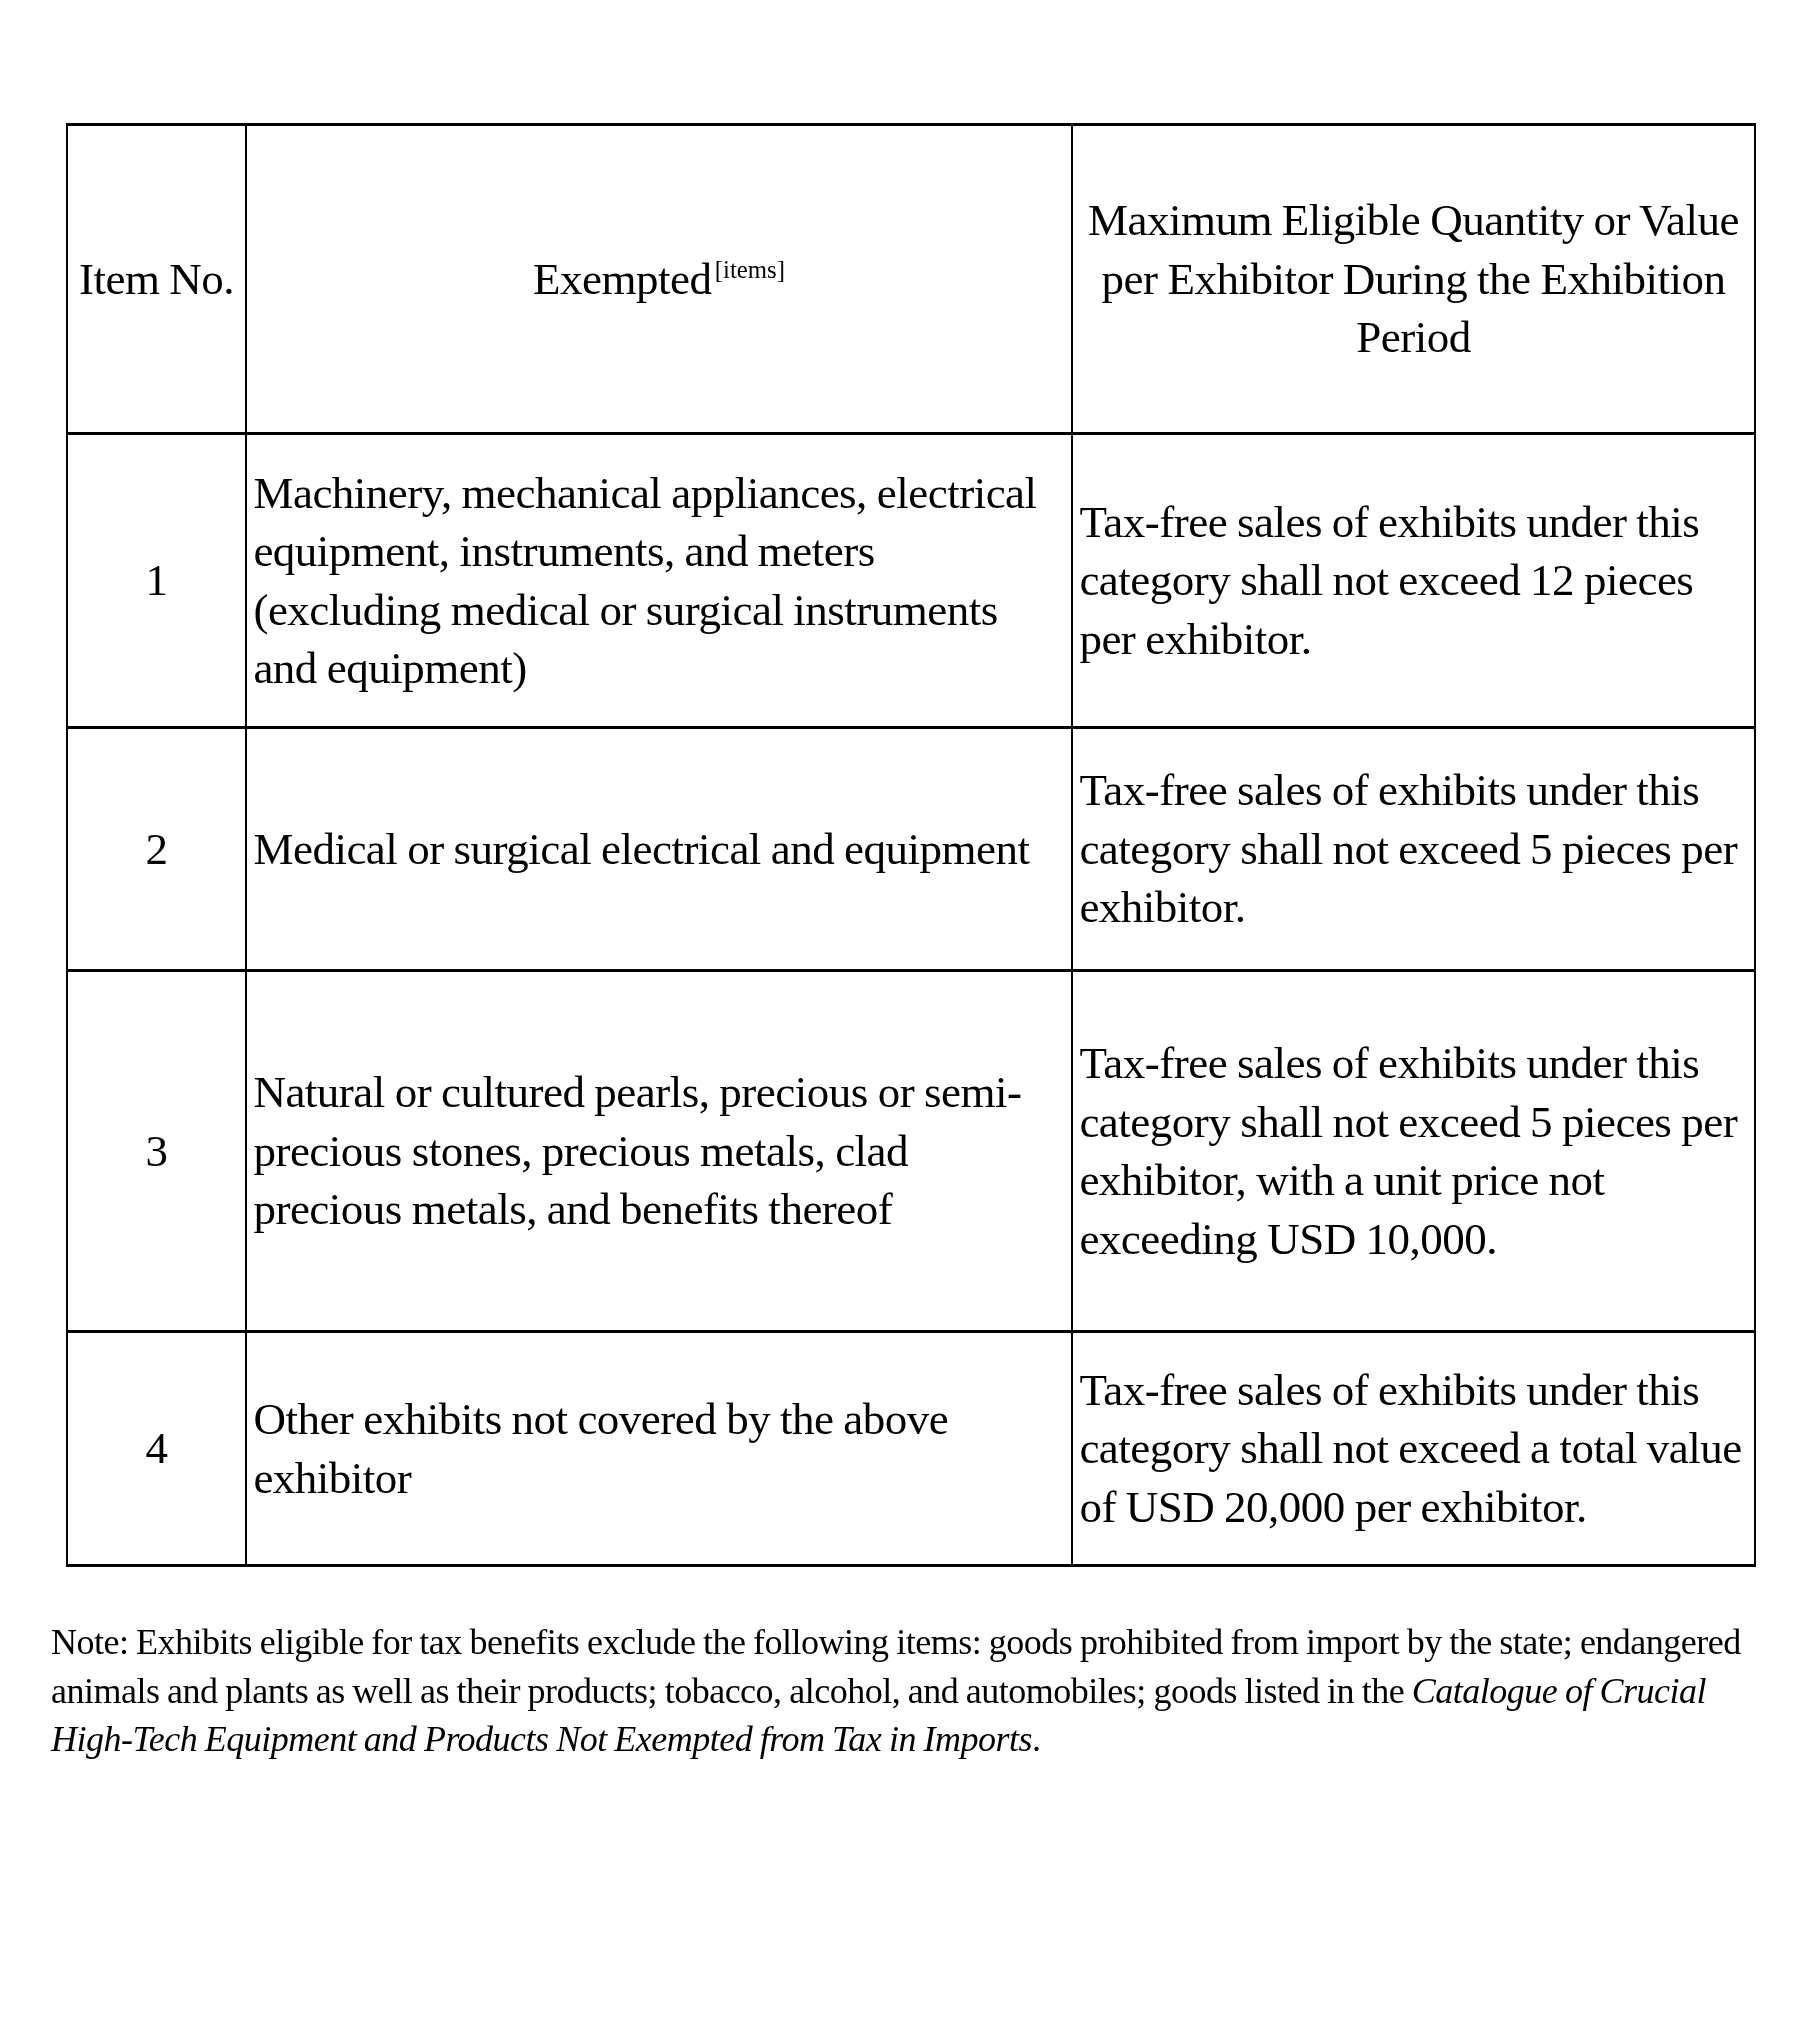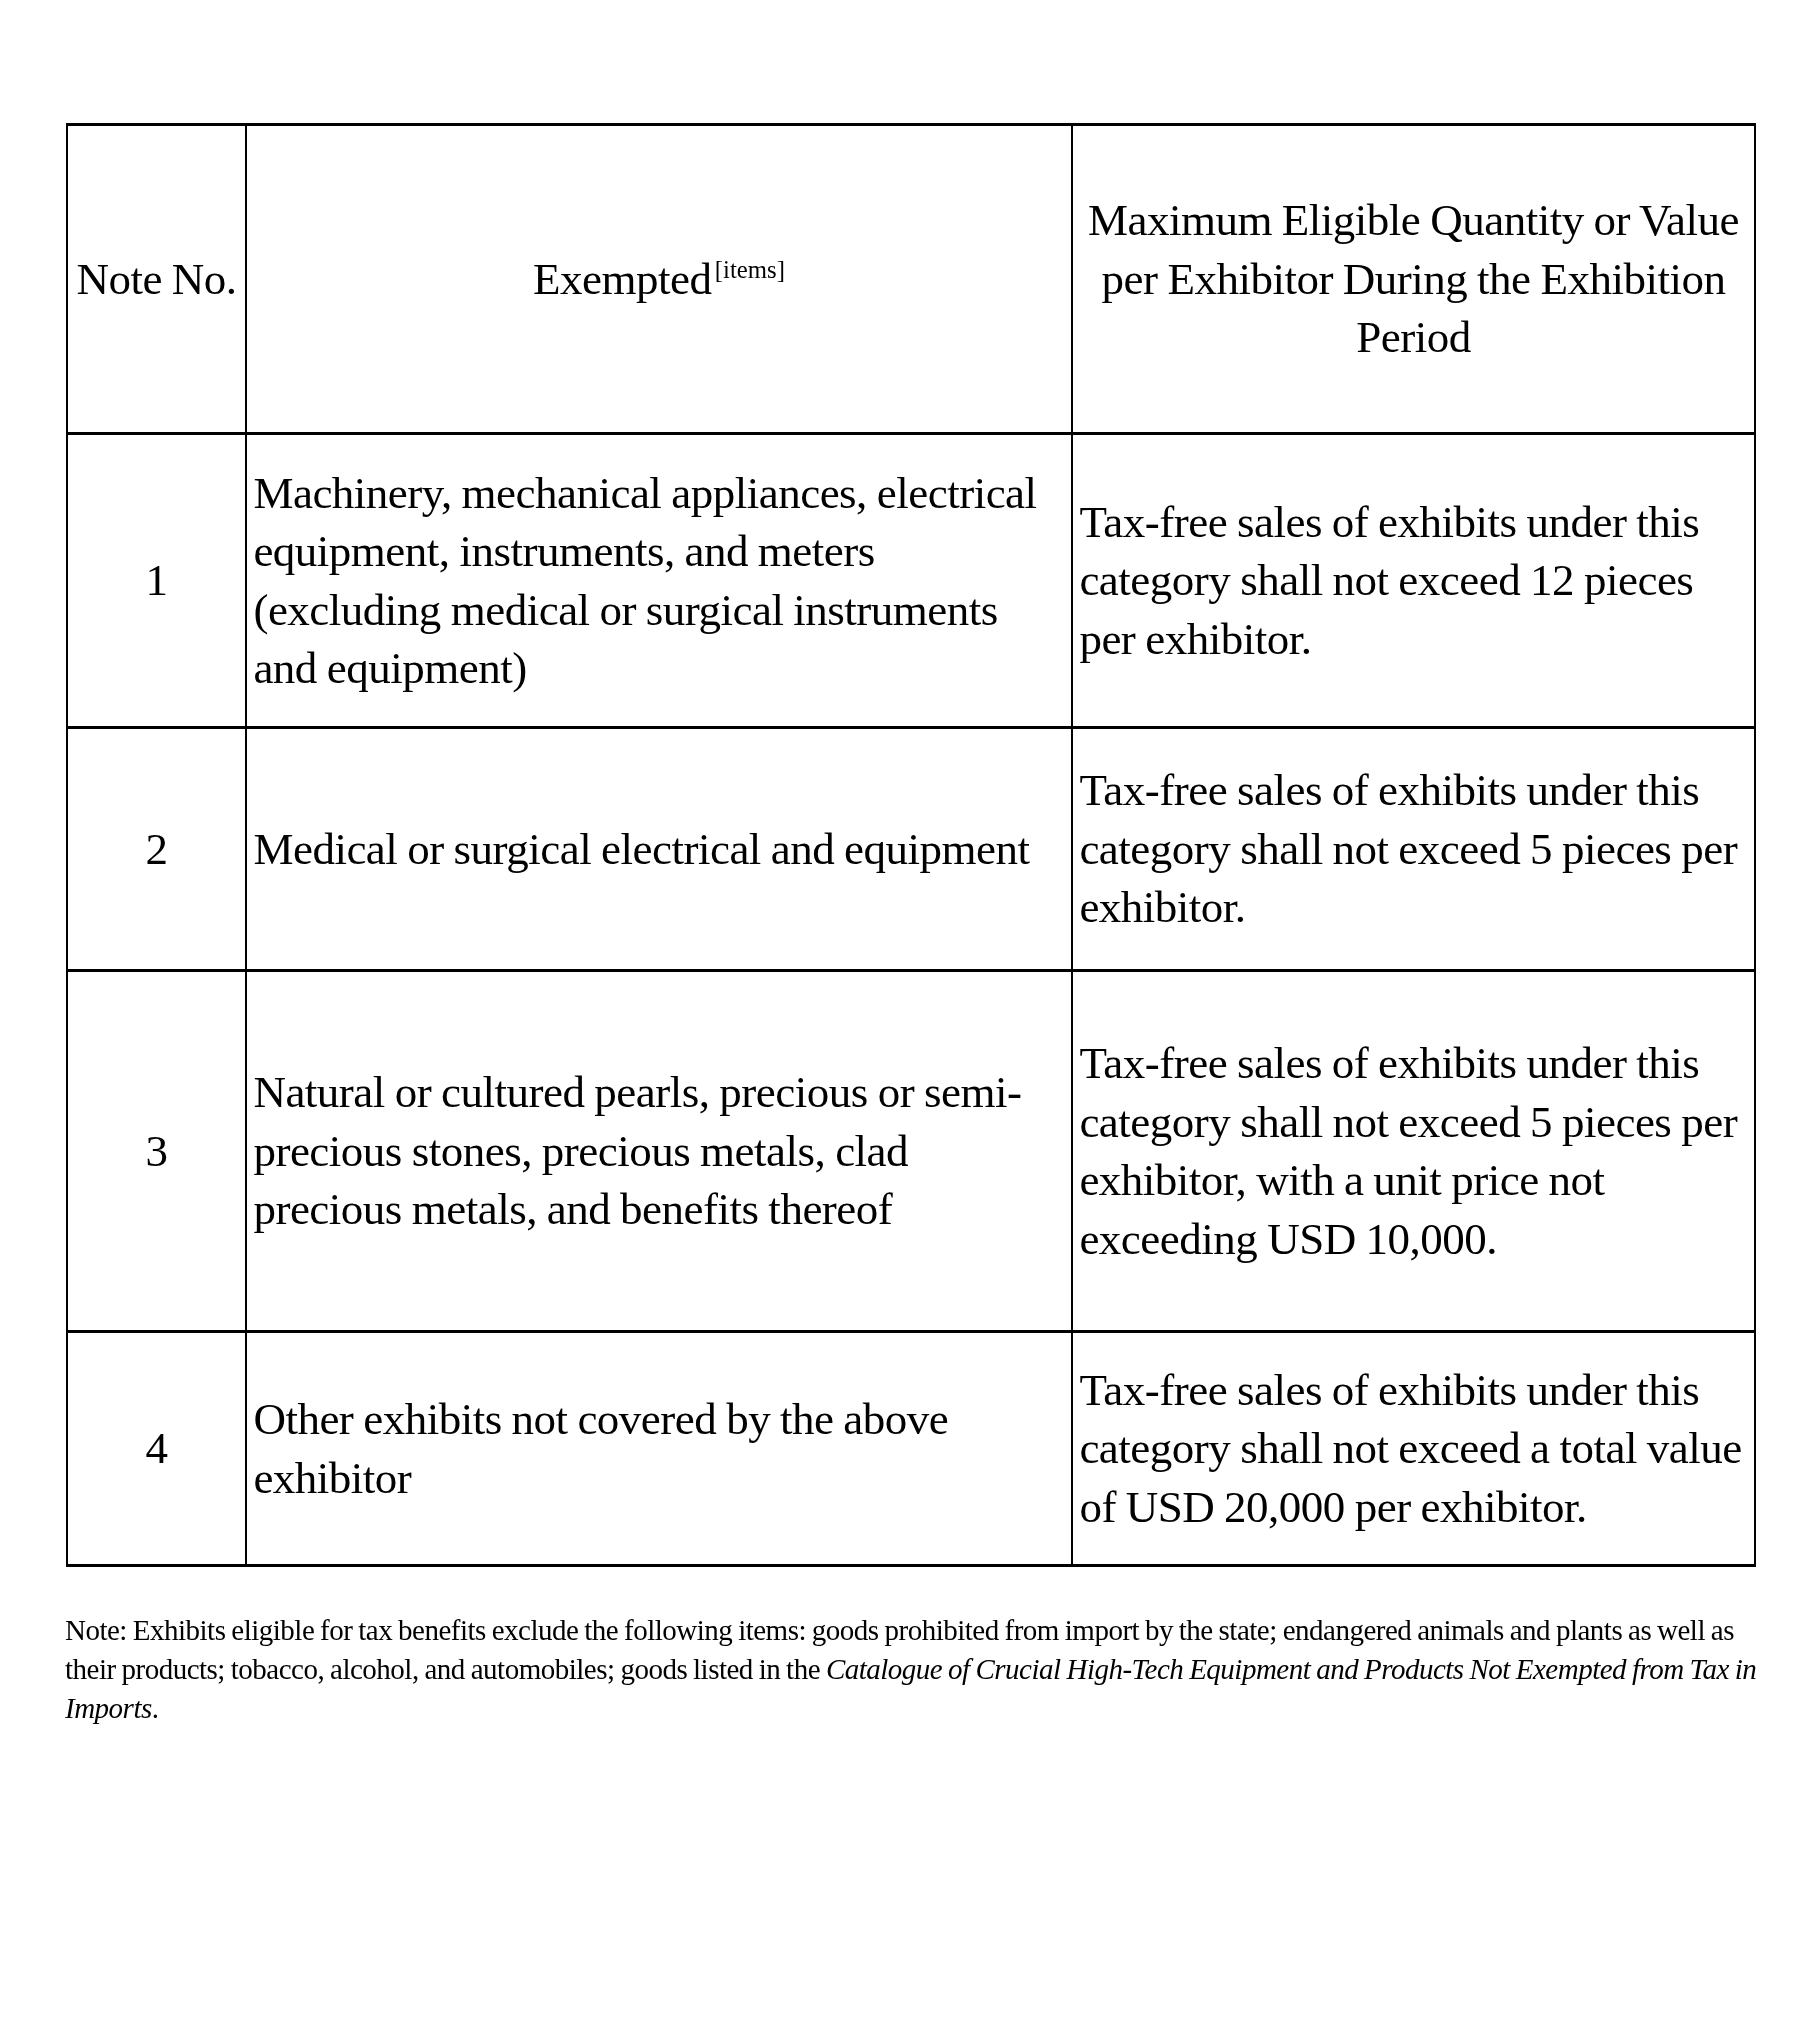--- a/index.html
+++ b/index.html
@@ -50,24 +50,24 @@
   th { text-align: center; }
   td.item-no { text-align: center; }
   td.category, td.limit { text-align: left; }
   sup.note-ref {
     vertical-align: super;
     font-size: 55%;
     letter-spacing: 0;
   }
   .note-block {
     position: absolute;
-    left: 65px;
+    left: 51px;
     top: 1582px;
     width: 1713px;
-    font-size: 29px;
+    font-size: 36px;
     line-height: 1.35;
     letter-spacing: -0.5px;
     word-spacing: -0.9px;
     text-align: left;
   }
   .note-block .italic-title {
     font-style: italic;
   }
 </style>
 </head>
@@ -77,21 +77,21 @@
 
   <table class="exhibits">
     <colgroup>
       <col class="c1">
         <col class="c2">
         <col class="c3">
     </colgroup>
     <tbody>
       <tr class="hdr">
         <th>
-          <span>Note No.</span>
+          <span>Item No.</span>
         </th>
         <th>
           <span>Exempted</span> <sup class="note-ref">[items]</sup>
         </th>
         <th>
           <span>Maximum Eligible Quantity or Value per Exhibitor During the Exhibition Period</span>
         </th>
       </tr>
 
       <tr class="row-1">

